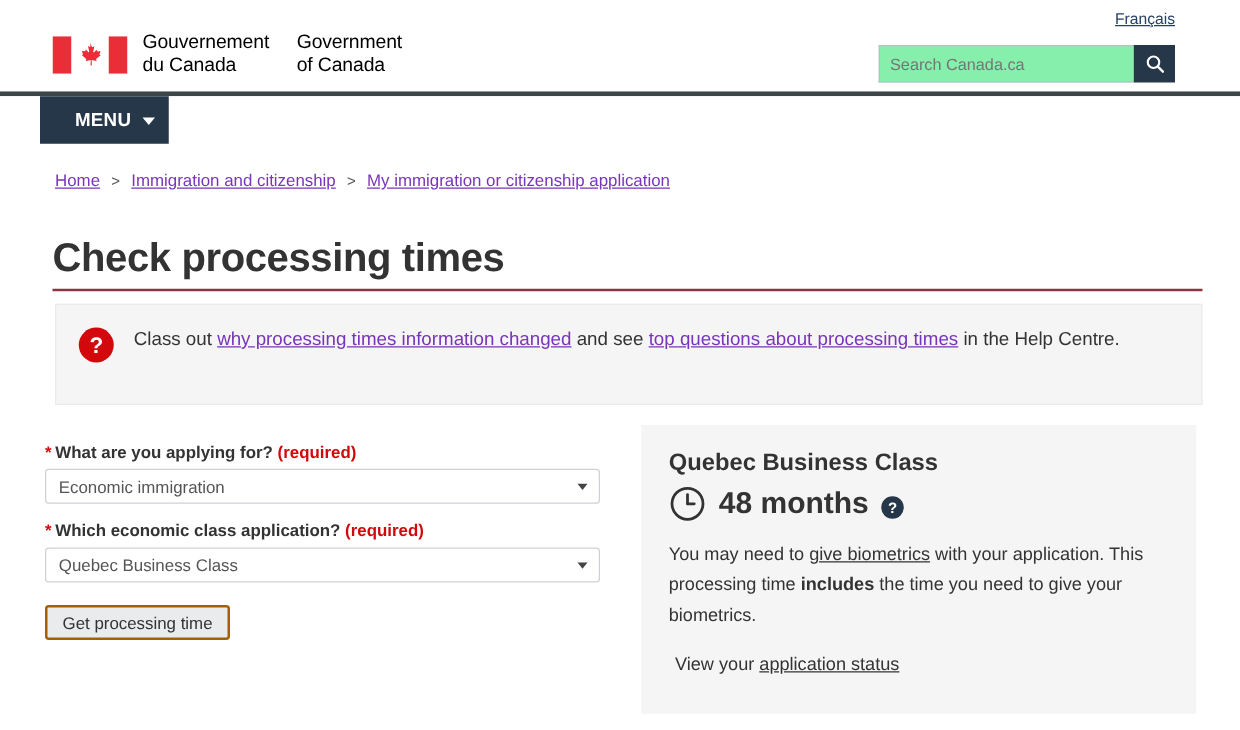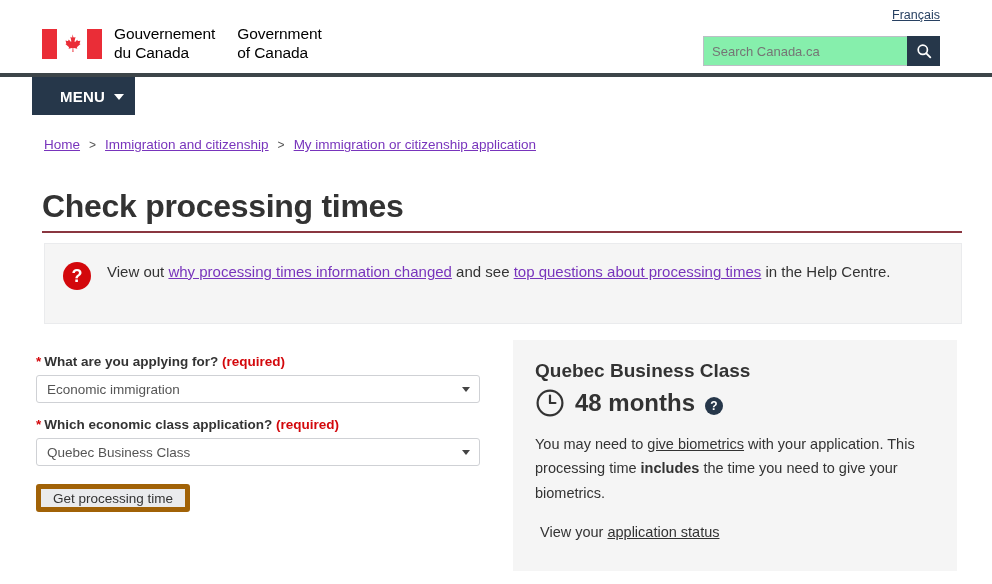--- a/index.html
+++ b/index.html
@@ -249,21 +249,21 @@
     border-right: 4px solid transparent;
     border-top: 5px solid #444;
   }
   .field-gap { height: 14px; }
 
   .get-btn {
     margin-top: 18px;
     height: 28px;
     padding: 0 12px;
     background: #eaebed;
-    border: 5px solid #a16207;
+    border: 2px solid #a16207;
     border-radius: 3px;
     font-size: 13.5px;
     font-family: "Liberation Sans", sans-serif;
     color: #333333;
     cursor: pointer;
   }
 
   
   .result-panel {
     position: absolute;
@@ -381,21 +381,21 @@
   <a>My immigration or citizenship application</a>
 </nav>
 
 <h1 class="page-title">Check processing times</h1>
 <div class="title-rule"></div>
 
 <div class="alert">
   <div class="alert-inner">
     <div class="help-circle-red">?</div>
     <div class="alert-text">
-      <span>View out </span><a>why processing times information changed</a><span> and see </span><a>top questions about processing times</a><span> in the Help Centre.</span>
+      <span>Class out </span><a>why processing times information changed</a><span> and see </span><a>top questions about processing times</a><span> in the Help Centre.</span>
     </div>
   </div>
 </div>
 
 <div class="form-col">
 
   <div class="field-label">
     <span class="req-star">*</span><span>What are you applying for?</span> <span class="req-note">(required)</span>
   </div>
   <div class="select-box">

